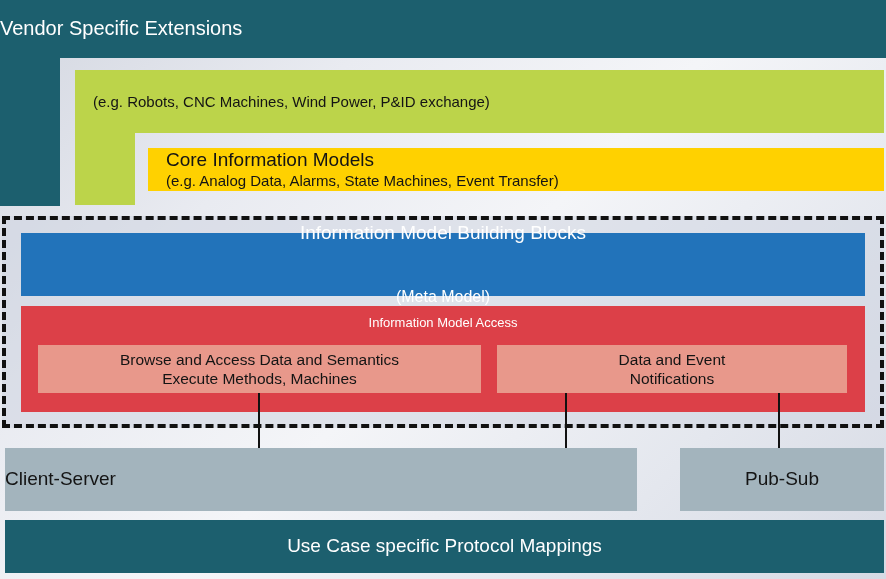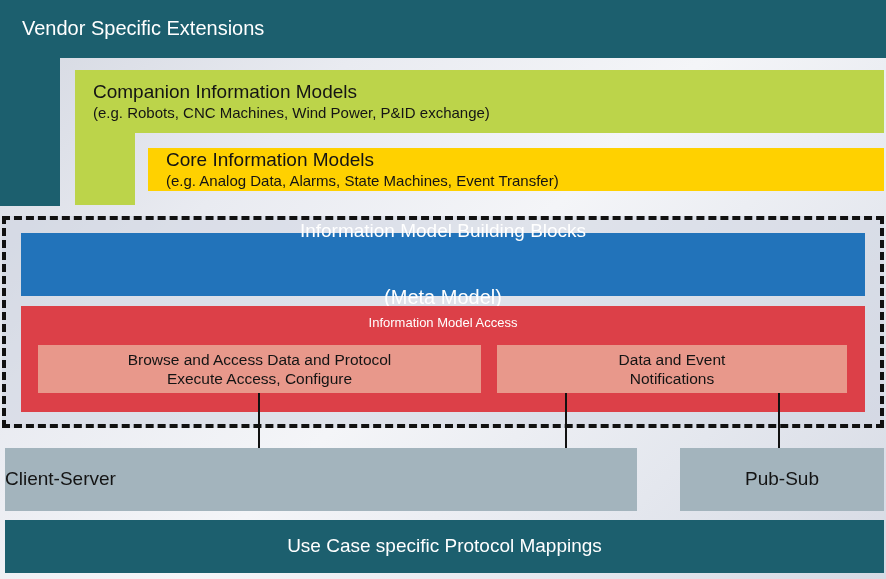--- a/index.html
+++ b/index.html
@@ -28,21 +28,20 @@
   .t-left   { text-align: left;  align-items: flex-start; }
 
   .line1 { font-size: 19px; line-height: 1.18; font-weight: 400; }
   .line2 { font-size: 15px; line-height: 1.18; font-weight: 400; }
 
   
   #vendor-header {
     left: 0; top: 0; width: 886px; height: 58px;
     background: #1c5f6e;
     color: #ffffff;
-    padding-left: 22px;
     justify-content: center;
   }
   #vendor-header .line1 { font-size: 20px; }
   #vendor-spine {
     left: 0; top: 58px; width: 60px; height: 148px;
     background: #1c5f6e;
   }
 
   
   #companion-models {
@@ -71,21 +70,21 @@
     background: rgba(205, 211, 224, 0.55);
   }
 
   #building-blocks {
     left: 21px; top: 233px; width: 844px; height: 63px;
     background: #2273ba;
     color: #ffffff;
     gap: 44px;
   }
   #building-blocks .line1 { font-size: 19px; }
-  #building-blocks .line2 { font-size: 20px; }
+  #building-blocks .line2 { font-size: 16px; }
 
   #model-access {
     left: 21px; top: 306px; width: 844px; height: 106px;
     background: #dc4048;
     color: #ffffff;
     justify-content: flex-start;
     align-items: center;
     padding-top: 9px;
   }
   #model-access-title { font-size: 13px; }
@@ -143,21 +142,20 @@
 <body>
 
 <div id="diagram">
 
   <div class="blk t-left" id="vendor-header">
     <div class="line1">Vendor Specific Extensions</div>
   </div>
   <div class="blk" id="vendor-spine"></div>
 
   <div class="blk t-left" id="companion-models">
-    <div class="line1">Companion Information Models</div>
     <div class="line2">(e.g. Robots, CNC Machines, Wind Power, P&amp;ID exchange)</div>
   </div>
   <div class="blk" id="companion-spine"></div>
 
   <div class="blk t-left" id="core-models">
     <div class="line1">Core Information Models</div>
     <div class="line2">(e.g. Analog Data, Alarms, State Machines, Event Transfer)</div>
   </div>
 
   <div class="blk" id="opcua-region"></div>
@@ -165,22 +163,22 @@
   <div class="blk t-center" id="building-blocks">
     <div class="line1">Information Model Building Blocks</div>
     <div class="line2">(Meta Model)</div>
   </div>
 
   <div class="blk t-center" id="model-access">
     <div class="line1" id="model-access-title">Information Model Access</div>
   </div>
 
   <div class="subbox" id="browse-box">
-    <div class="line2">Browse and Access Data and Protocol</div>
-    <div class="line2">Execute Access, Configure</div>
+    <div class="line2">Browse and Access Data and Semantics</div>
+    <div class="line2">Execute Methods, Machines</div>
   </div>
 
   <div class="subbox" id="notify-box">
     <div class="line2">Data and Event</div>
     <div class="line2">Notifications</div>
   </div>
 
   <div class="connector" id="conn-left"></div>
   <div class="connector" id="conn-mid"></div>
   <div class="connector" id="conn-right"></div>

